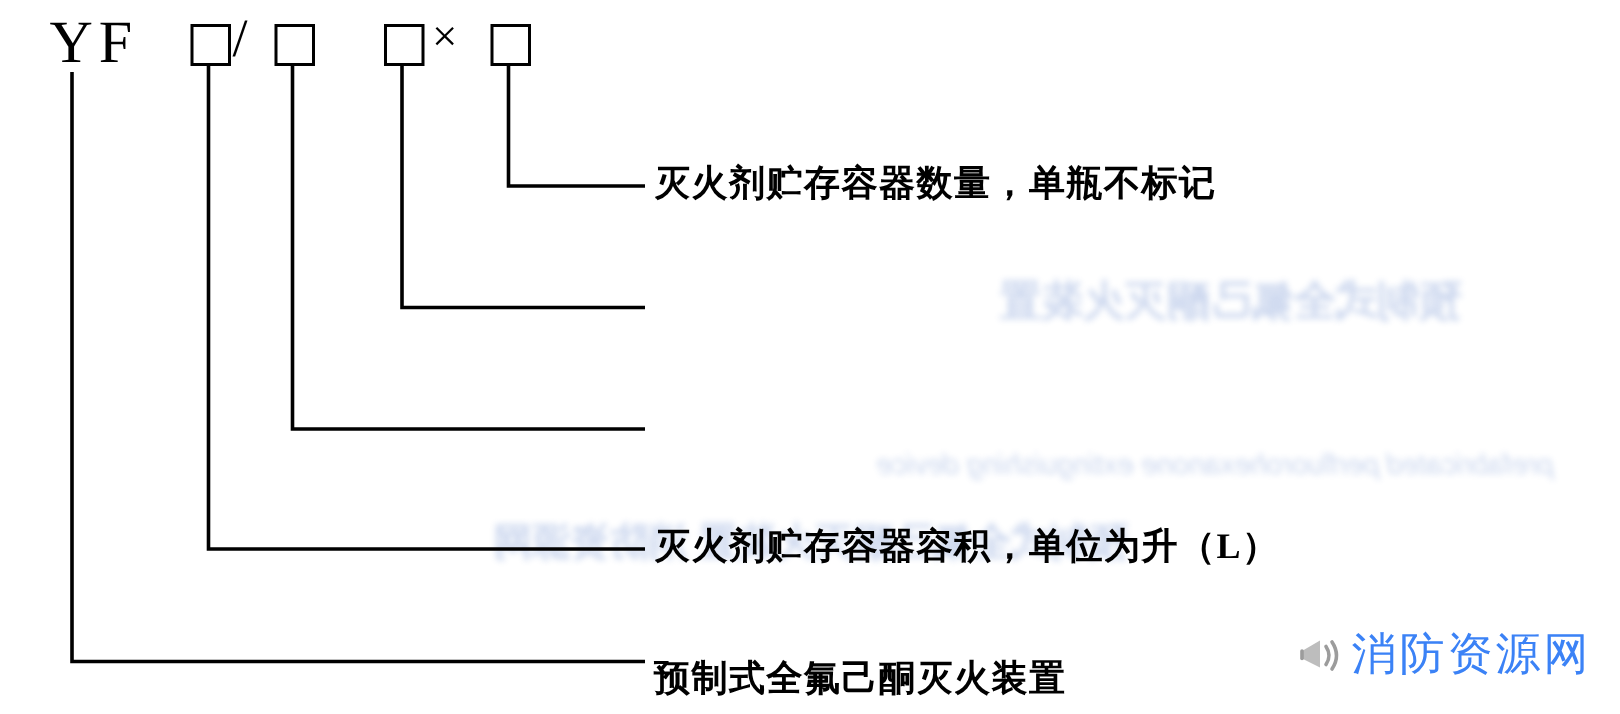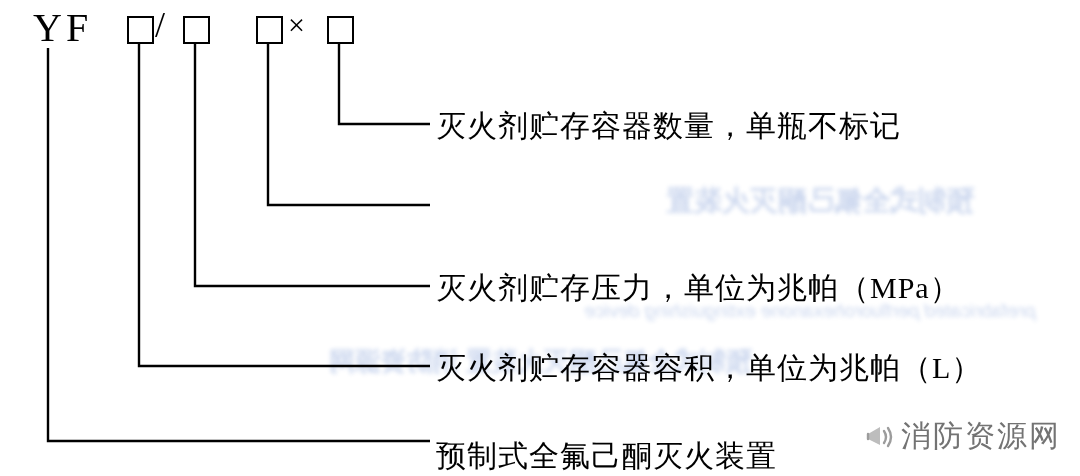--- a/index.html
+++ b/index.html
@@ -46,39 +46,39 @@
     position:absolute;left:155px;top:4px;
     font-size:36px;font-weight:500;
   }
   .code-times{
     position:absolute;left:288px;top:8px;
     font-size:30px;font-weight:500;
   }
   
   .desc{
     position:absolute;left:436px;
-    font-size:30px;font-weight:400;
+    font-size:24px;font-weight:700;
     white-space:nowrap;
     letter-spacing:1px;
   }
   .desc-count{top:106px;}
   .desc-drive{top:187px;}
   .desc-pressure{top:268px;}
   .desc-volume{top:348px;}
   .desc-device{top:423px;margin-top:13px;}
   
   .site-mark{
     position:absolute;left:862px;top:416px;
     display:flex;align-items:center;gap:5px;
     color:#9c9c9c;
   }
   .site-mark .site-text{
     font-family:"Liberation Sans","DejaVu Sans",sans-serif;
     font-size:30px;font-weight:500;letter-spacing:2px;
-    color:#737373;
+    color:#3b82f6;
   }
 </style>
 </head>
 <body>
 
 <div class="stage">
 
   <div class="ghost ghost-1">预制式全氟己酮灭火装置</div>
   <div class="ghost ghost-2">prefabricated perfluorohexanone extinguishing device</div>
   <div class="ghost ghost-3">预制式全氟己酮灭火装置 消防资源网</div>
@@ -98,22 +98,21 @@
 
   <span class="code-prefix">YF</span>
   <span class="code-box box-1"></span>
   <span class="code-slash">/</span>
   <span class="code-box box-2"></span>
   <span class="code-box box-3"></span>
   <span class="code-times">×</span>
   <span class="code-box box-4"></span>
 
   <div class="desc desc-count">灭火剂贮存容器数量，单瓶不标记</div>
-  <div class="desc desc-pressure">灭火剂贮存压力，单位为兆帕（MPa）</div>
-  <div class="desc desc-volume">灭火剂贮存容器容积，单位为兆帕（L）</div>
+  <div class="desc desc-volume">灭火剂贮存容器容积，单位为升（L）</div>
   <div class="desc desc-device">预制式全氟己酮灭火装置</div>
 
   <div class="site-mark">
     <svg width="34" height="34" viewBox="0 0 34 34">
       <g fill="none" stroke="#9c9c9c" stroke-width="2.4" stroke-linejoin="round" stroke-linecap="round">
         <path d="M6 14 L18 7 L18 25 L6 19 Z" fill="#bdbdbd" stroke="none"></path>
         <path d="M6 14 L6 19"></path>
         <path d="M22 11 q4 6 0 12"></path>
         <path d="M26 8 q6 9 0 18"></path>
       </g>

